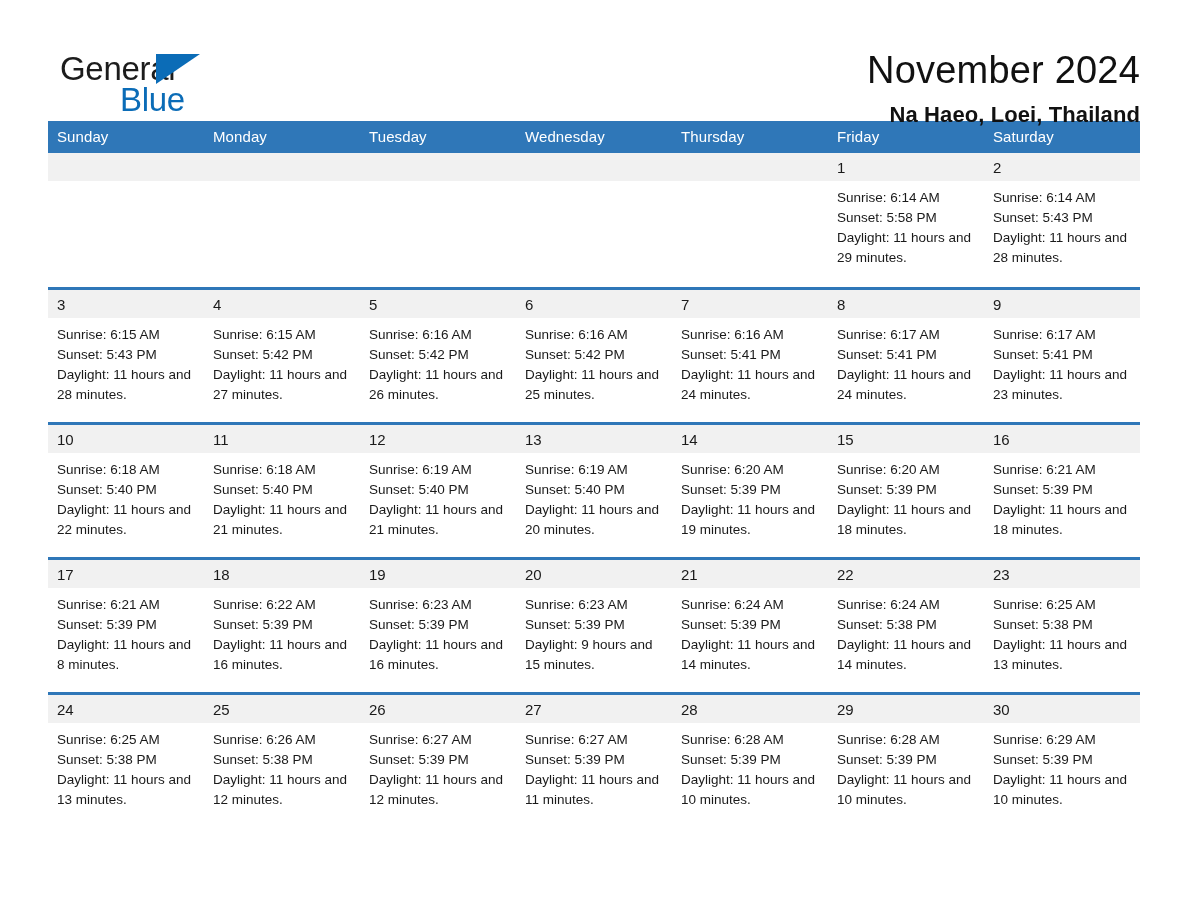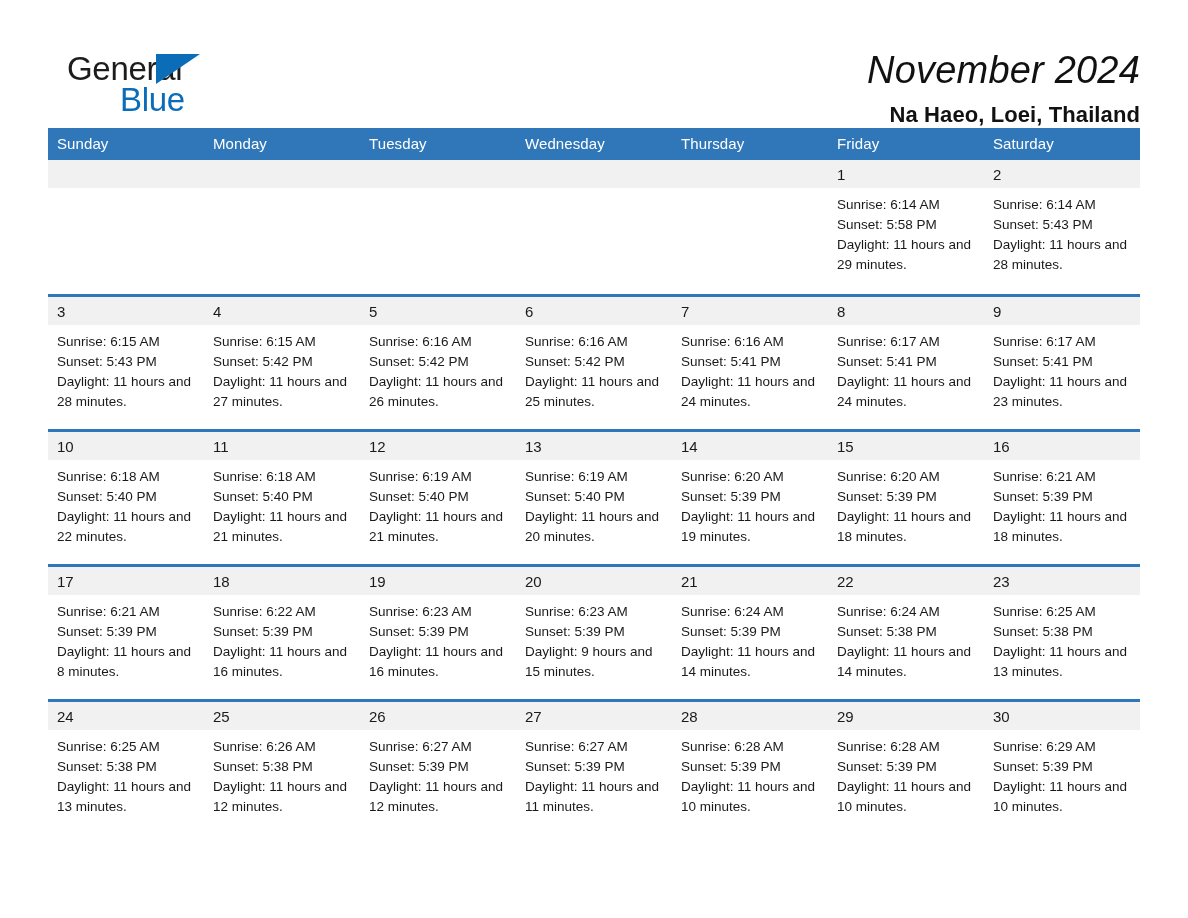--- a/index.html
+++ b/index.html
@@ -34,21 +34,21 @@
   }
 
   .brand {
     position: relative;
     width: 200px;
     height: 76px;
     flex: 0 0 auto;
   }
   .brand-general {
     position: absolute;
-    left: 19px;
+    left: 12px;
     top: 4px;
     font-size: 33px;
     line-height: 1;
     letter-spacing: -0.3px;
     color: #1c1c1c;
     font-family: "Liberation Sans", sans-serif;
   }
   .brand-blue {
     position: absolute;
     left: 72px;
@@ -74,37 +74,36 @@
     flex: 1 1 auto;
     padding-top: 0px;
   }
   .month-title {
     font-size: 38px;
     line-height: 44px;
     font-weight: normal;
     color: #111111;
     margin: 0;
     letter-spacing: 0.2px;
-    font-style: italic;
   }
   .location-title {
     font-size: 22px;
     line-height: 30px;
     font-weight: bold;
     color: #111111;
     margin: 8px 0 0 0;
     letter-spacing: 0.1px;
   }
 
   
   .calendar {
     width: 1092px;
     border-collapse: collapse;
     table-layout: fixed;
-    margin-top: 18px;
+    margin-top: 11px;
   }
   .calendar col { width: 156px; }
 
   .calendar thead th {
     background: #2f77b8;
     color: #ffffff;
     font-size: 15px;
     font-weight: normal;
     text-align: left;
     padding: 7px 0 8px 9px;

